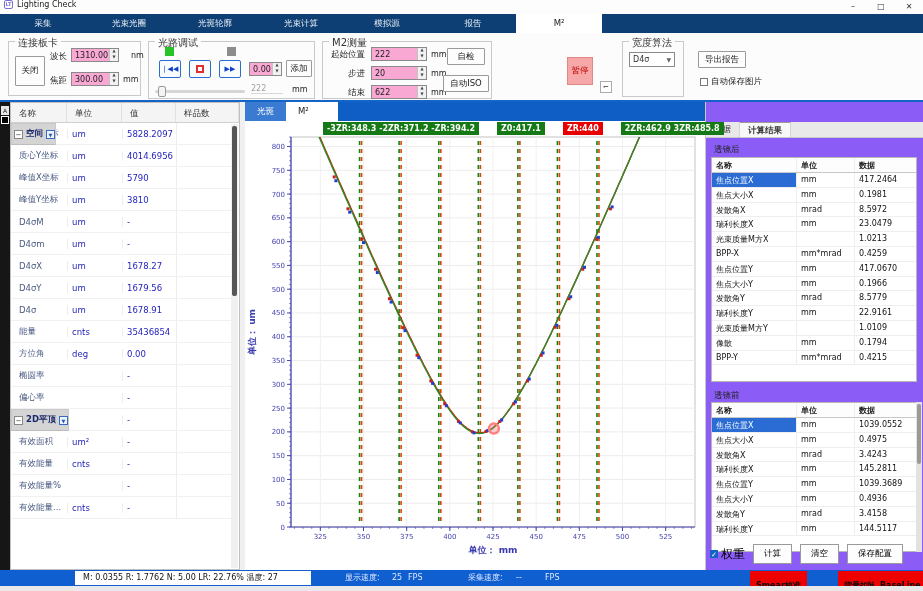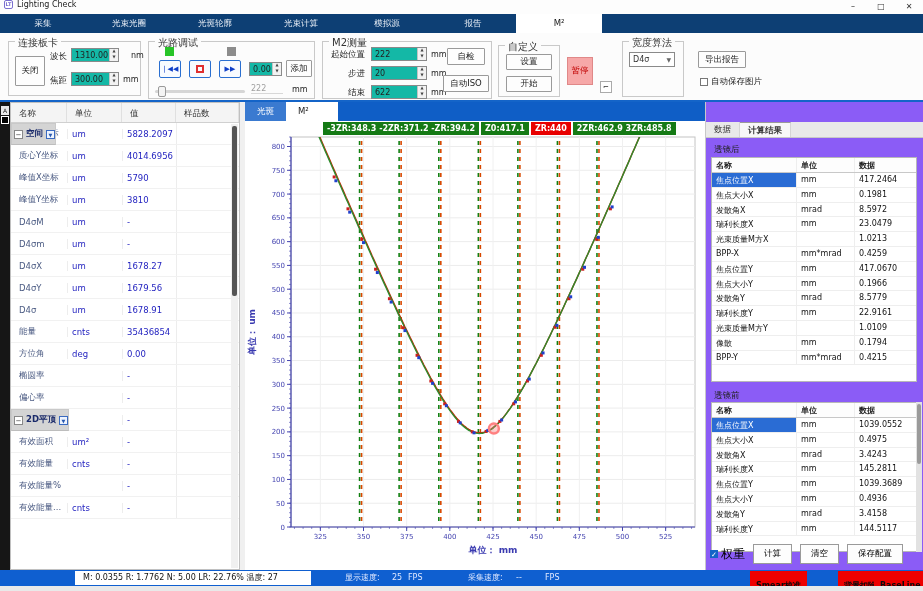--- a/index.html
+++ b/index.html
@@ -19,21 +19,21 @@
   .menubar { position:absolute; left:0; top:14px; width:923px; height:19px; background:#0d3f74; display:flex; }
   .menu-tab { min-width:86px; padding:0 10px; color:#e8eef6; font-size:8.5px; line-height:19px; text-align:center; }
   .menu-tab.active { background:#ffffff; color:#1a1a1a; }
 
   
   .toolbar { position:absolute; left:0; top:33px; width:923px; height:69px; background:#fcfcfc; border-bottom:2px solid #1464c8; }
   .group { position:absolute; border:1px solid #c9c9c9; background:#fcfcfc; }
   .group-title { position:absolute; top:-6px; left:6px; background:#fcfcfc; padding:0 3px; font-size:10px; color:#333; }
   .btn { border:1px solid #9a9a9a; background:#fdfdfd; font-size:8.5px; color:#222; text-align:center;
          display:flex; align-items:center; justify-content:center; border-radius:1px; }
-  .spin { position:relative; border:1px solid #8a8a8a; background:#14b8a6; font-size:8px; color:#222;
+  .spin { position:relative; border:1px solid #8a8a8a; background:#f9a8d4; font-size:8px; color:#222;
           display:flex; align-items:center; padding-left:3px; }
   .spin .arrows { position:absolute; right:0; top:0; bottom:0; width:9px; border-left:1px solid #c4c4c4;
                   display:flex; flex-direction:column; }
   .spin .arrows span { flex:1; font-size:4px; line-height:4px; text-align:center; color:#444; background:#f2f2f2; }
   .flabel { font-size:8.5px; color:#222; }
   .funit { font-size:8px; color:#222; }
   .ind { width:9px; height:9px; display:inline-block; }
   .media-btn { width:22px; height:18px; border:1px solid #2a6fd0; border-radius:2px; background:#f8fbff;
                color:#1040c8; font-size:7px; display:flex; align-items:center; justify-content:center; }
   .stop-glyph { width:8px; height:8px; border:2px solid #e03030; }
@@ -69,21 +69,21 @@
              line-height:8px; text-align:center; margin-left:3px; }
   .lt-scroll { position:absolute; right:1px; top:21px; width:7px; bottom:1px; background:#f0f0f0; }
   .lt-thumb { position:absolute; left:1px; top:2px; width:5px; height:170px; background:#555; border-radius:2px; }
 
   
   .chart-panel { position:absolute; left:245px; top:102px; width:460px; height:468px; background:#fff; }
   .chart-strip { position:absolute; left:0; top:0; width:678px; height:19px; background:#0f5ec6; display:flex; }
   .chart-tab { padding:0 12px; font-size:8.5px; line-height:19px; color:#fff; }
   .chart-tab.spot { background:#3a7ad0; }
   .chart-tab.m2 { background:#ffffff; color:#222; min-width:52px; }
-  .chips { position:absolute; left:78px; top:20px; display:flex; gap:2px; z-index:5; }
+  .chips { position:absolute; left:78px; top:20px; display:flex; gap:18px; z-index:5; }
   .chip { color:#fff; font-size:8px; font-weight:bold; line-height:13px; padding:0 4px; white-space:nowrap; }
   .chart-svg { position:absolute; left:0; top:19px; }
 
   
   .right-panel { position:absolute; left:705px; top:102px; width:218px; height:468px; background:#8b5cf6; border-left:1px solid #c8c8c8; }
   .rp-tabs { position:absolute; left:0px; top:20px; width:218px; height:16px; border-bottom:1px solid #c8c8c8; display:flex; background:#e9e9e9; }
   .rp-tab { padding:0 8px; font-size:8.5px; line-height:15px; color:#333; border-right:1px solid #d5d5d5; }
   .rp-tab.active { background:#f8f8f8; border-top:1px solid #9a9a9a; font-weight:bold; }
   .rp-section-title { position:absolute; font-size:8.5px; color:#222; }
   .rtable { position:absolute; background:#fff; border:1px solid #b8b8b8; font-size:8px; }
@@ -209,25 +209,20 @@
               <span>▲</span>
               <span>▼</span>
             </span>
           </div>
           <span class="funit" style="position: absolute; left: 108px; top: 46px;">mm</span>
         </div>
       <div class="btn" style="position:absolute; left:124px; top:6px; width:38px; height:17px;">自检</div>
       <div class="btn" style="position:absolute; left:120px; top:33px; width:46px; height:17px;">自动ISO</div>
     </div>
 
-    <div class="group" style="left:498px; top:12px; width:62px; height:52px;">
-      <span class="group-title">自定义</span>
-      <div class="btn" style="position:absolute; left:7px; top:8px; width:46px; height:16px;">设置</div>
-      <div class="btn" style="position:absolute; left:7px; top:30px; width:46px; height:16px;">开始</div>
-    </div>
 
     <div class="pause-btn">暂停</div>
     <div class="popup-icon">⌐</div>
 
     <div class="group" style="left:622px; top:8px; width:62px; height:56px;">
       <span class="group-title">宽度算法</span>
       <div class="combo" style="position:absolute; left:6px; top:10px; width:46px; height:15px;">
         <span>D4σ</span>
         <span style="font-size:6px; color:#666;">▼</span>
       </div>

